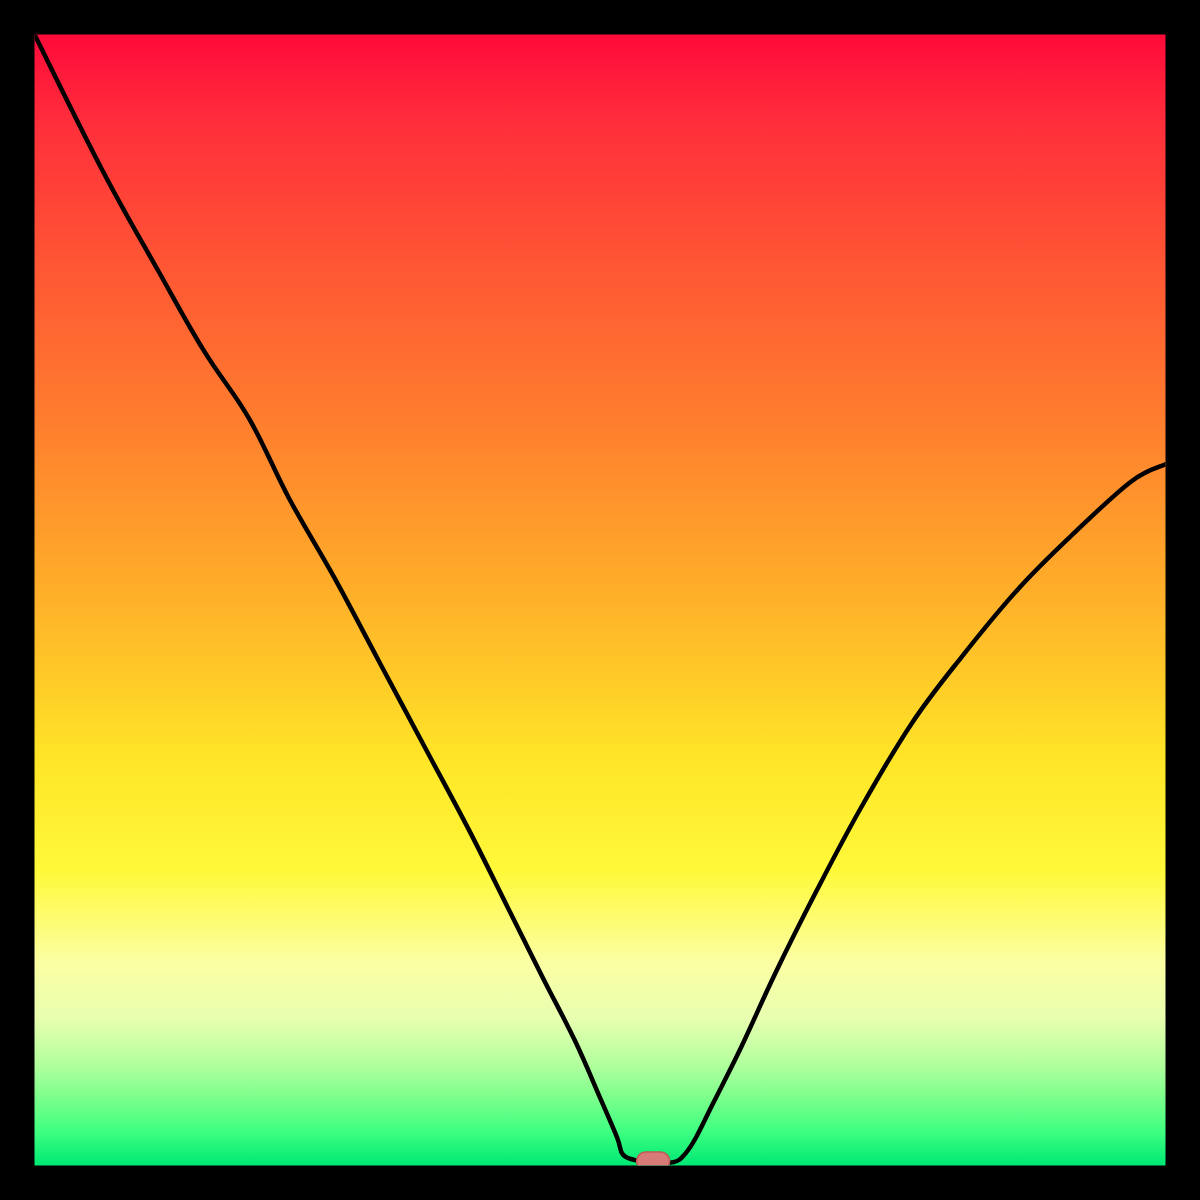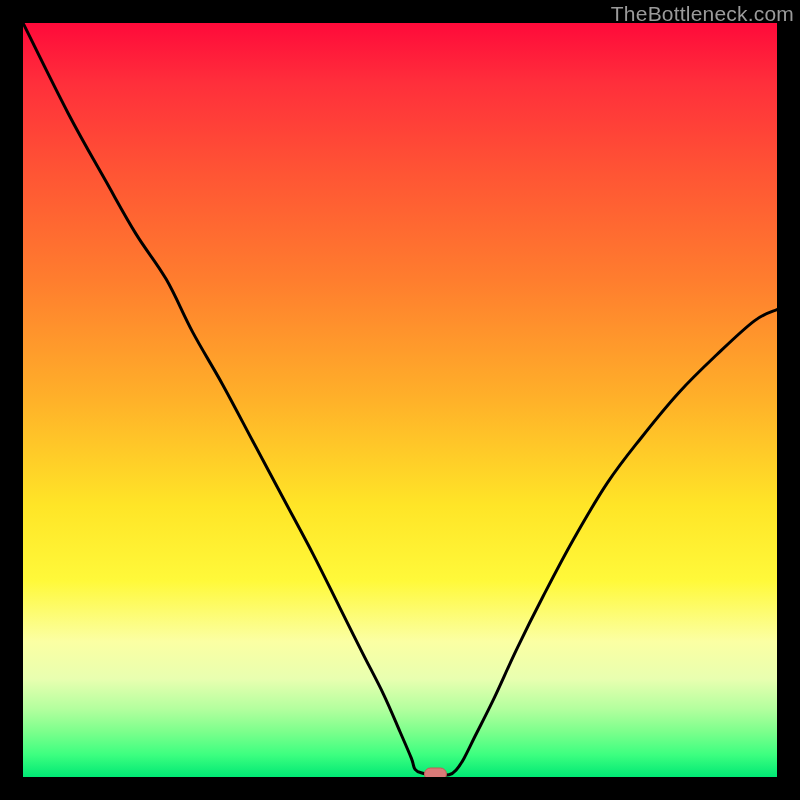--- a/index.html
+++ b/index.html
@@ -82,14 +82,13 @@
 </head>
 <body>
 
 <div class="chart-wrap">
   <div class="plot-area">
     <svg viewBox="0 0 754 754">
       <path id="main-curve" class="curve" d="M 0.00 0.00 C 8.14 16.29, 30.31 61.98, 45.24 90.48 C 60.17 118.98, 70.73 136.62, 82.94 158.34 C 95.15 180.06, 102.24 193.48, 113.10 211.12 C 123.96 228.76, 133.08 238.72, 143.26 256.36 C 153.44 274.00, 159.47 290.14, 169.65 309.14 C 179.83 328.14, 188.95 342.24, 199.81 361.92 C 210.67 381.60, 219.11 398.11, 229.97 418.47 C 240.83 438.83, 249.27 454.66, 260.13 475.02 C 270.99 495.38, 280.11 511.89, 290.29 531.57 C 300.47 551.25, 307.86 566.71, 316.68 584.35 C 325.50 601.99, 331.43 613.98, 339.30 629.59 C 347.17 645.20, 353.63 656.81, 360.41 671.06 C 367.20 685.31, 371.98 697.22, 377.00 708.76 C 382.02 720.30, 385.60 728.36, 388.31 735.15 C 391.02 741.94, 390.04 743.75, 392.08 746.46 C 394.12 749.17, 396.23 749.28, 399.62 750.23 C 403.01 751.18, 406.18 751.47, 410.93 751.74 C 415.68 752.01, 421.94 752.69, 426.01 751.74 C 430.08 750.79, 430.84 749.45, 433.55 746.46 C 436.26 743.47, 437.70 741.26, 441.09 735.15 C 444.48 729.04, 446.97 723.39, 452.40 712.53 C 457.83 701.67, 463.79 690.44, 471.25 674.83 C 478.71 659.22, 485.05 644.14, 493.87 625.82 C 502.69 607.50, 510.08 592.72, 520.26 573.04 C 530.44 553.36, 538.88 536.85, 550.42 516.49 C 561.96 496.13, 572.14 478.26, 584.35 459.94 C 596.56 441.62, 605.39 430.99, 618.28 414.70 C 631.17 398.41, 642.41 384.39, 655.98 369.46 C 669.55 354.53, 680.11 344.65, 693.68 331.76 C 707.25 318.87, 720.52 305.97, 731.38 297.83 C 742.24 289.69, 749.93 288.56, 754.00 286.52"></path>
       <rect id="min-marker" class="marker" rx="6" ry="6" width="22" height="12" x="401.44" y="745.00" fill="#d87a78"></rect>
     </svg>
   </div>
-  <div class="watermark">TheBottleneck.com</div>
 </div>
 
 </body></html>

